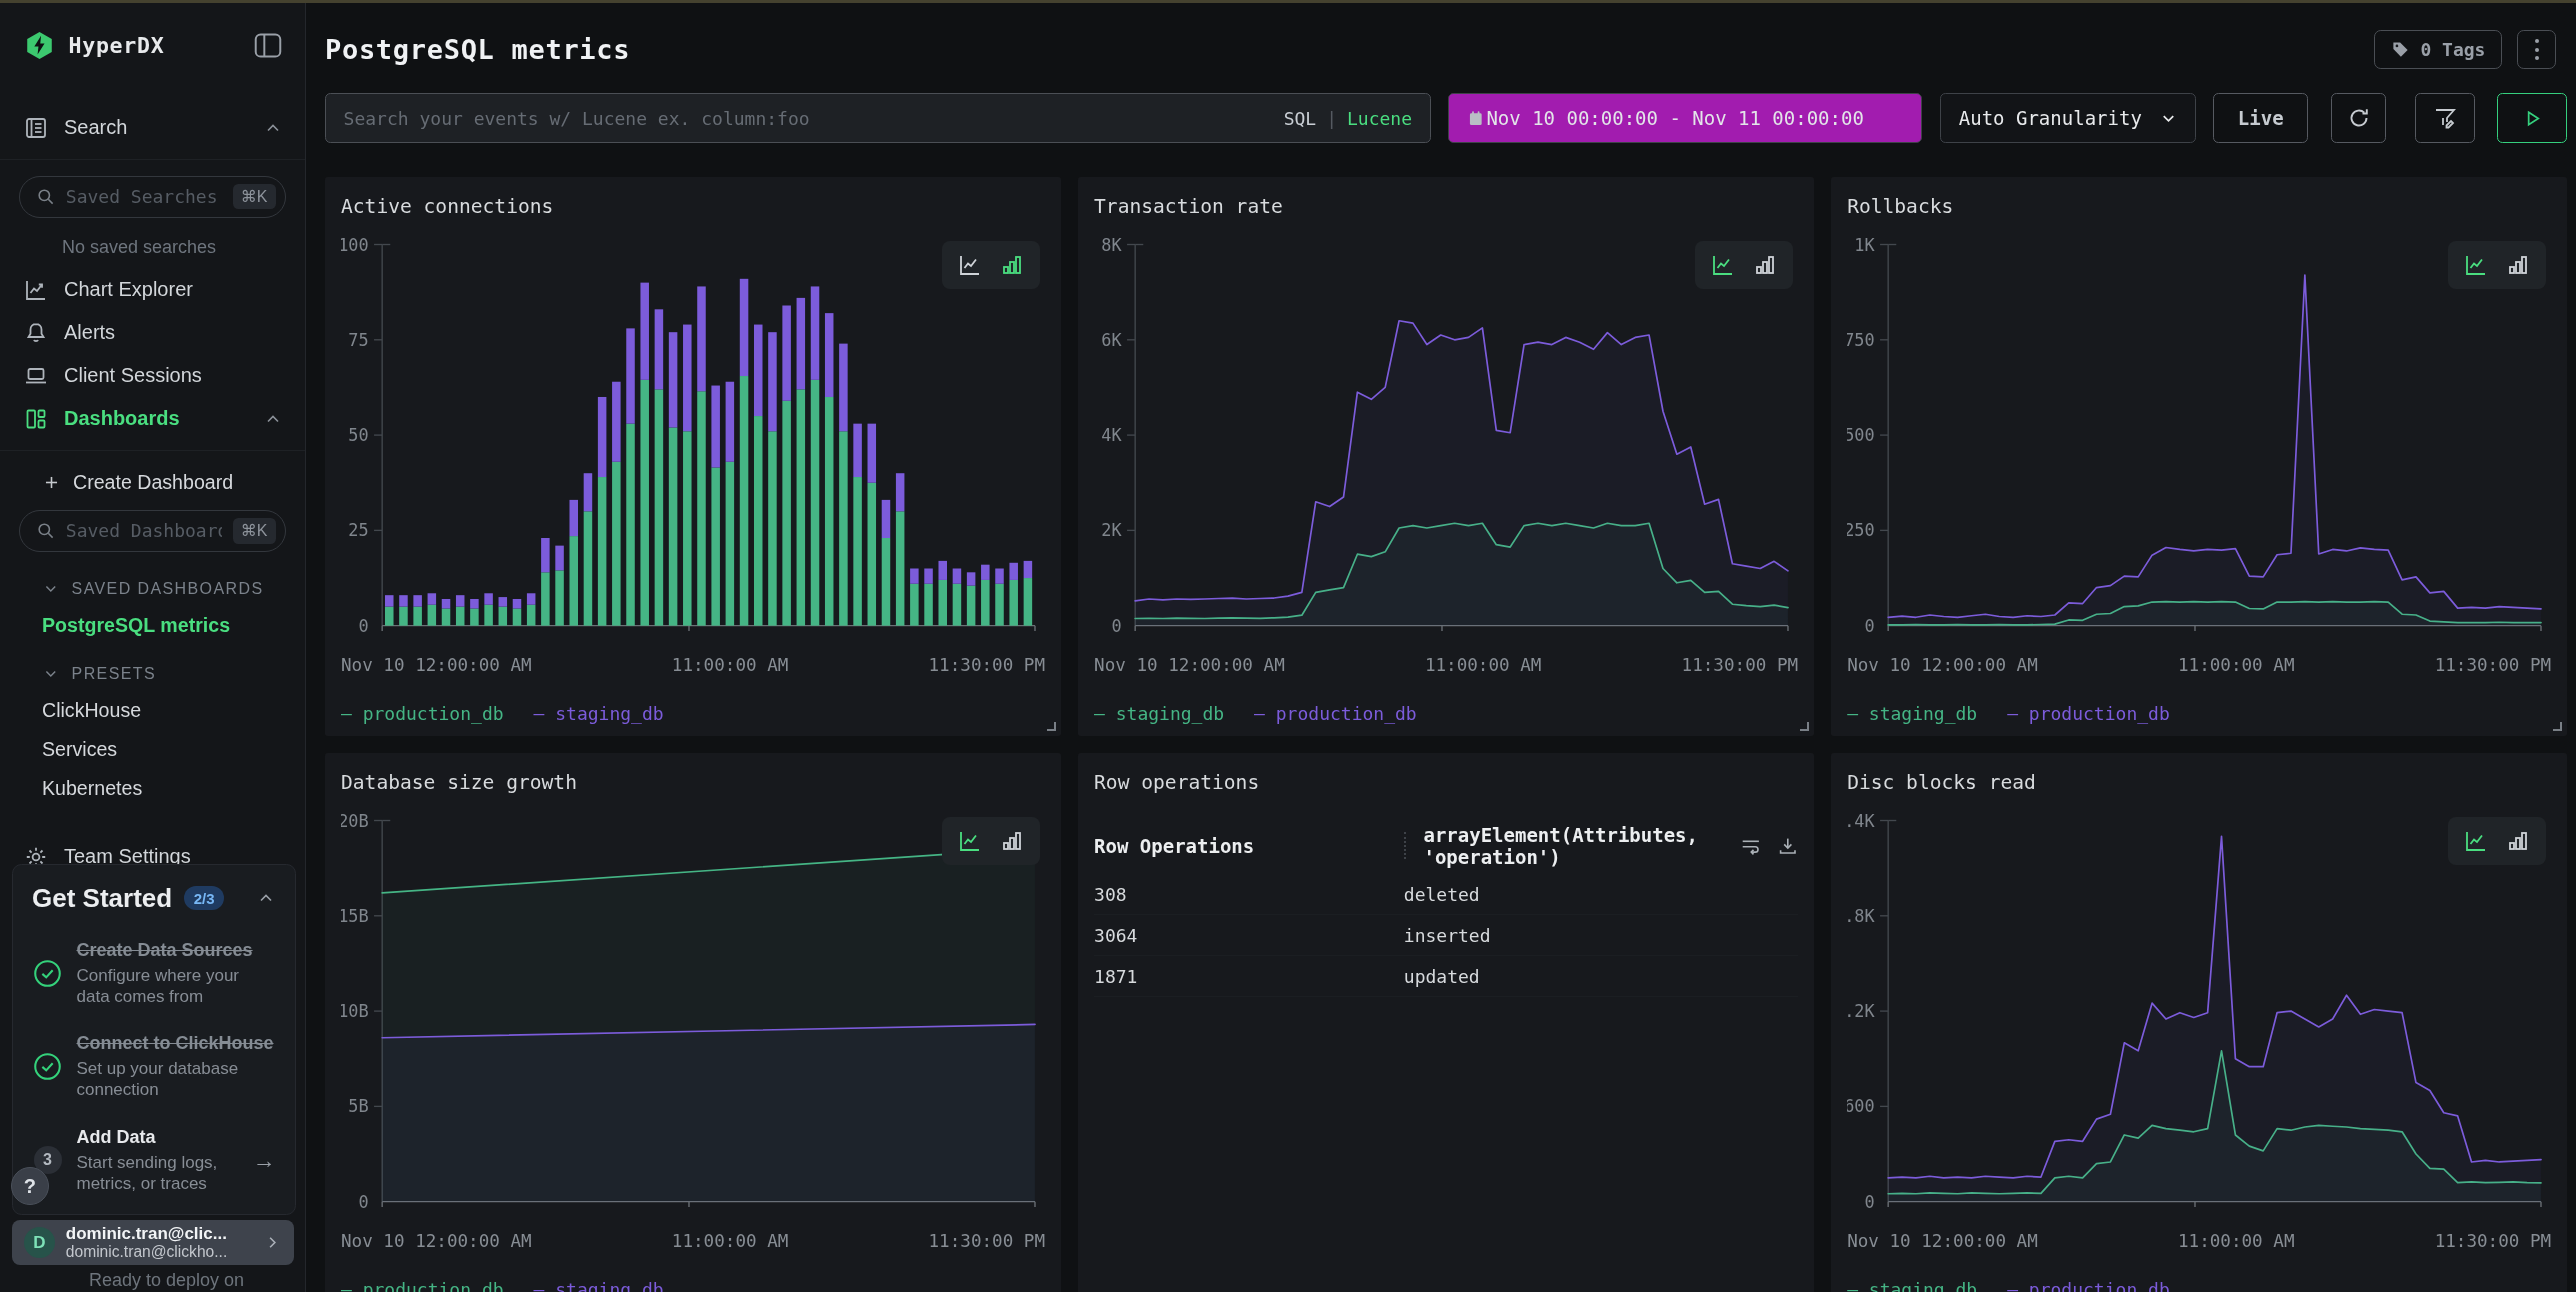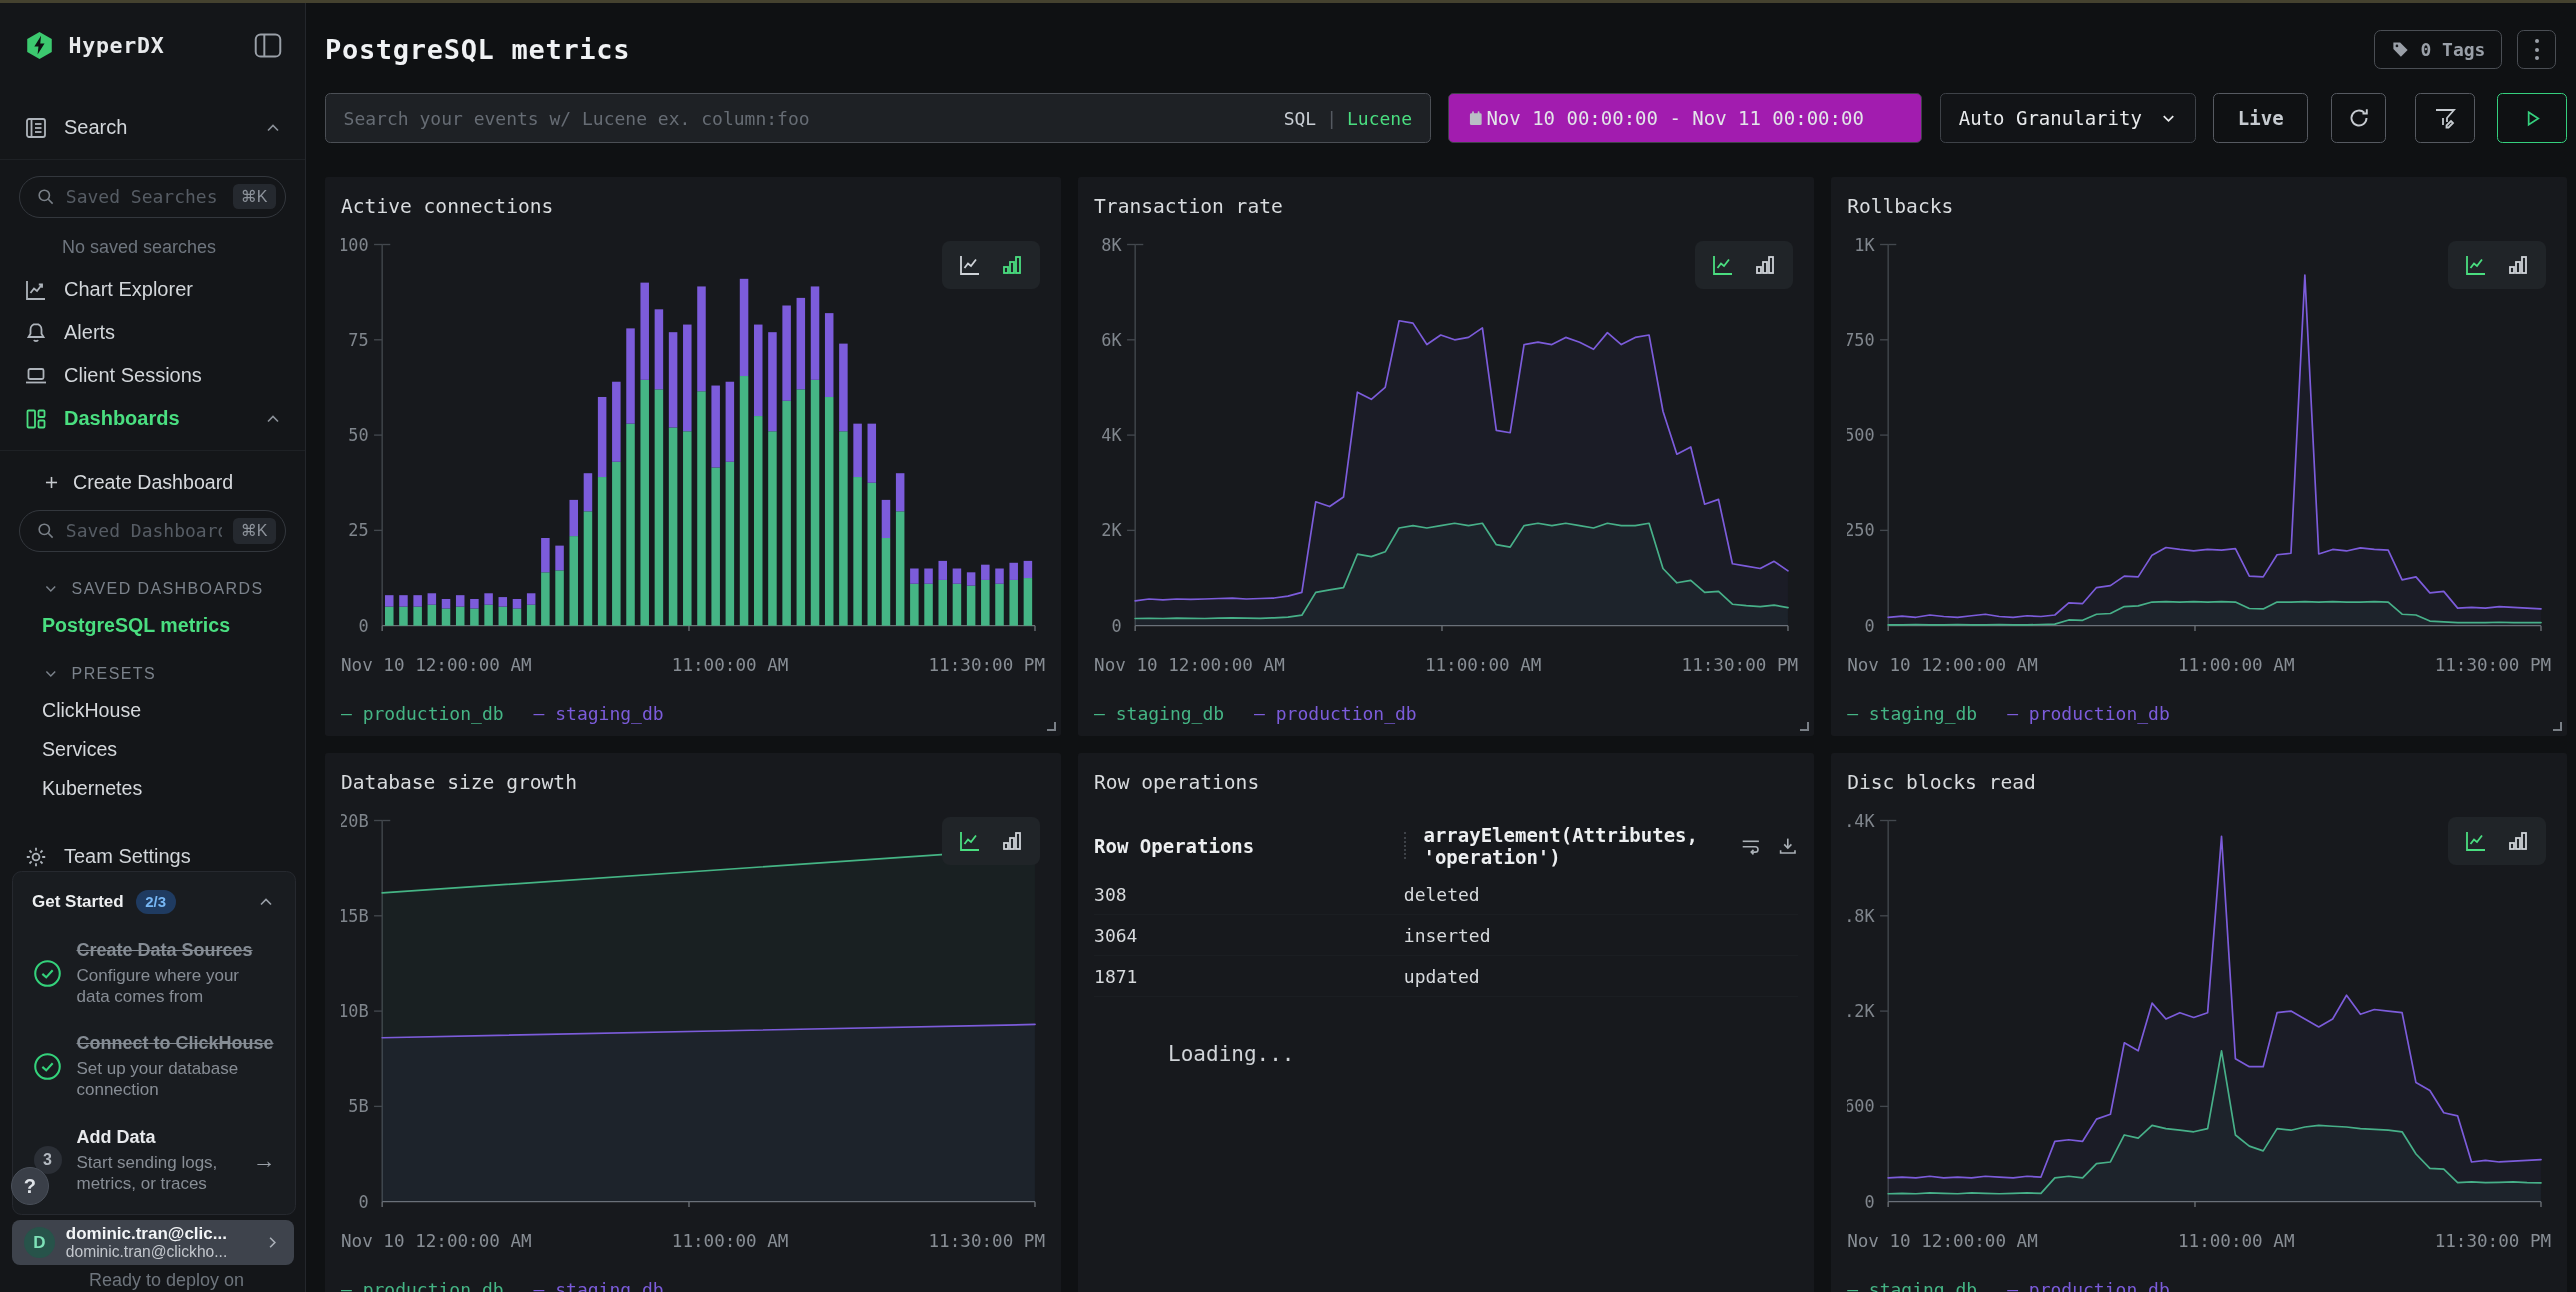--- a/index.html
+++ b/index.html
@@ -34,21 +34,21 @@
   .nav-active{color:var(--green)!important;font-weight:bold}
   .nav-active-icon{color:var(--green)!important}
   .indent-row{display:flex;align-items:center;gap:12px;margin:20px 0 0 42px;font-size:19.6px;color:#d6d9dd;cursor:pointer}
   .sec-label{display:flex;align-items:center;gap:12px;margin:28px 0 0 42px;font-size:16px;letter-spacing:1.4px;color:#7b828b;cursor:pointer}
   .green-item{margin:16px 0 0 42px;font-size:19.6px;font-weight:bold;color:var(--green);cursor:pointer}
   .preset-item{margin:16px 0 0 42px;font-size:19.6px;color:#d6d9dd;cursor:pointer}
   .team-row{display:flex;gap:16px;margin:45px 0 0 24px;font-size:20px;color:var(--text2);cursor:pointer}
 
   .get-started{position:absolute;left:12px;right:9.5px;bottom:77px;background:var(--panel);border:0.7px solid #26292f;border-radius:9.5px;padding:17.6px 19px 20px 19px}
   .gs-head{display:flex;align-items:center;gap:12px}
-  .gs-title{font-size:17px;font-weight:bold;color:#eceef0}
+  .gs-title{font-size:26px;font-weight:bold;color:#eceef0}
   .gs-badge{background:#1f3b61;color:#77b7f5;font-size:15px;font-weight:bold;border-radius:676px;padding:3.4px 9.5px}
   .gs-chev{margin-left:auto;color:#9aa0a8;display:flex}
   .gs-item{display:flex;gap:13.5px;margin-top:26px;align-items:center}
   .gs-icon{flex:0 0 31px;display:flex;align-items:center;justify-content:center}
   .gs-num{width:28px;height:28px;border-radius:50%;background:#2b2f36;color:#b3b9c0;font-size:16px;font-weight:bold;display:flex;align-items:center;justify-content:center}
   .gs-body{flex:1;min-width:0}
   .gs-item-title{font-size:18px;font-weight:bold;color:#e7e9ec}
   .gs-item-title.done{color:#858c94;text-decoration:line-through}
   .gs-item-desc{font-size:17px;color:#878d95;margin-top:4px;line-height:1.25}
   .gs-arrow{color:#9aa0a8;font-size:23px;flex:0 0 auto}
@@ -699,21 +699,20 @@
           </div>
           <div class="ops-row">
             <span class="c1">3064</span>
             <span>inserted</span>
           </div>
           <div class="ops-row">
             <span class="c1">1871</span>
             <span>updated</span>
           </div>
         </div>
-      <div class="ops-loading">Loading...</div>
 
     </section>
 
     <section class="card">
       <div class="card-title">Disc blocks read</div>
       <div class="chart-wrap">
         <svg class="chart" viewBox="0 0 1040 620">
             <line x1="60" y1="20" x2="60" y2="584" stroke="#43484e" stroke-width="2"></line>
             <line x1="60" y1="20" x2="72" y2="20" stroke="#43484e" stroke-width="2"></line>
             <line x1="60" y1="584" x2="1026" y2="584" stroke="#6b7076" stroke-width="2"></line>

